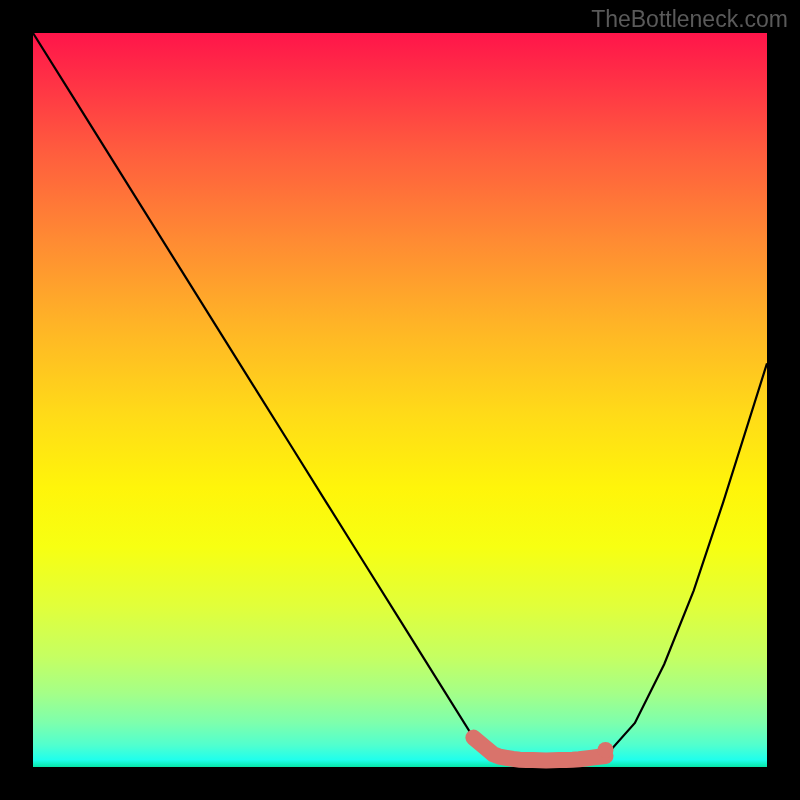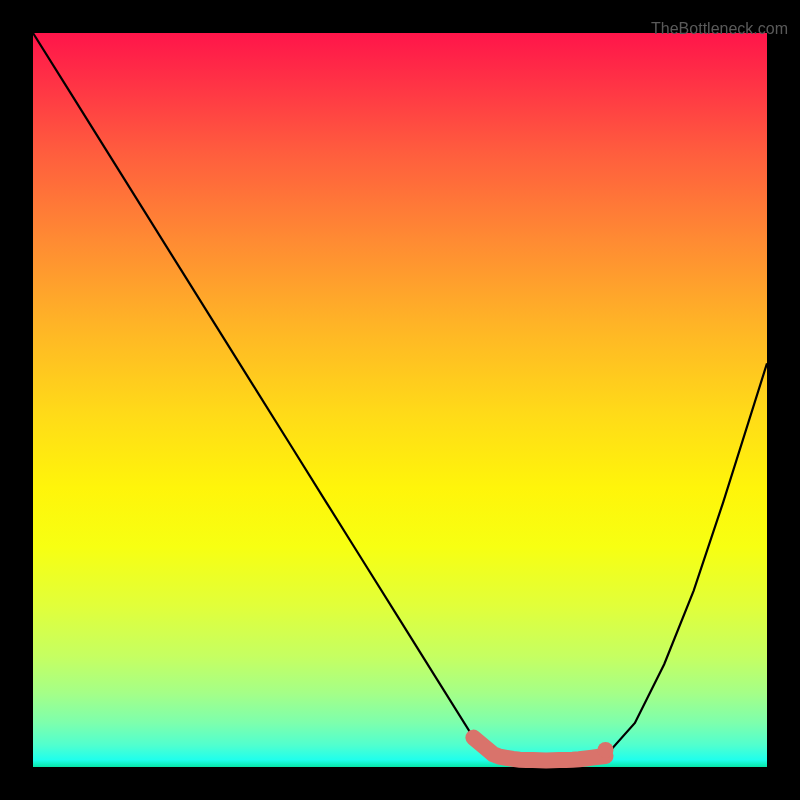--- a/index.html
+++ b/index.html
@@ -6,24 +6,24 @@
     margin: 0;
     padding: 0;
     width: 800px;
     height: 800px;
     background: #000;
     position: relative;
     font-family: Arial, sans-serif;
   }
   .watermark {
     position: absolute;
-    top: 20px;
+    top: 6px;
     right: 12px;
     color: #5a5a5a;
-    font-size: 16px;
+    font-size: 23px;
     font-weight: 500;
     z-index: 10;
   }
   .plot-area {
     position: absolute;
     left: 33px;
     top: 33px;
     width: 734px;
     height: 734px;
     background: linear-gradient(to bottom,

